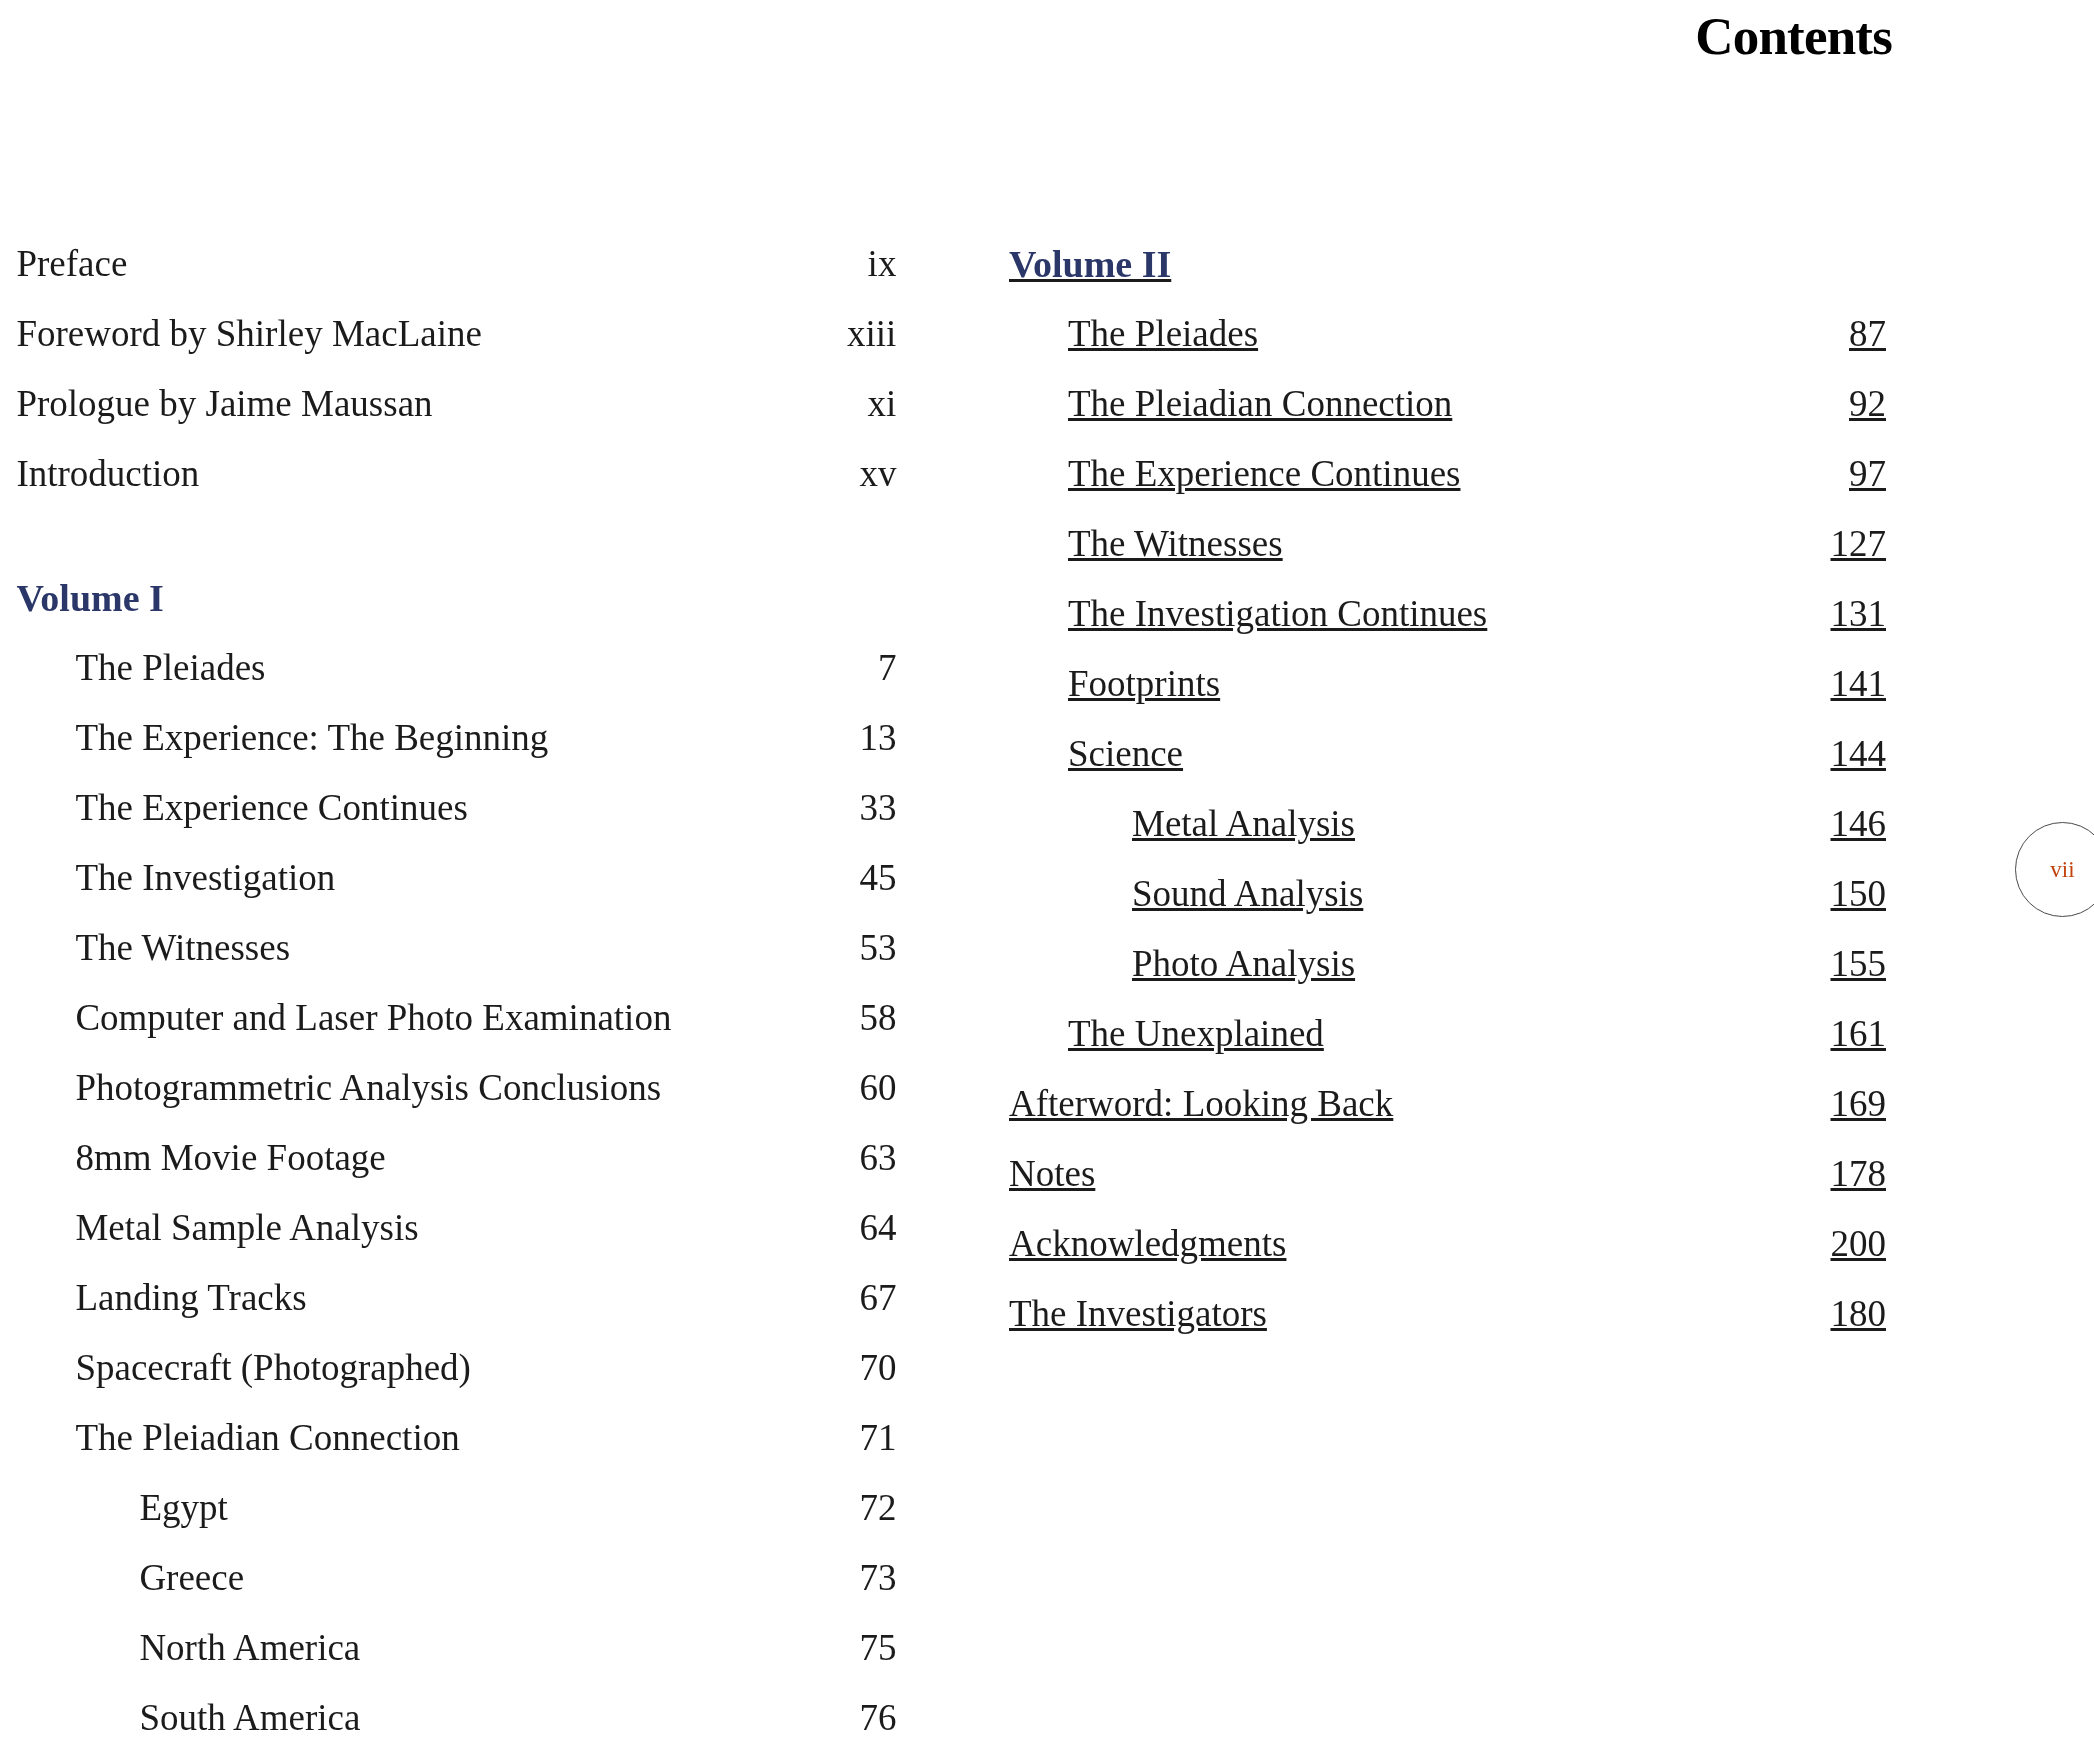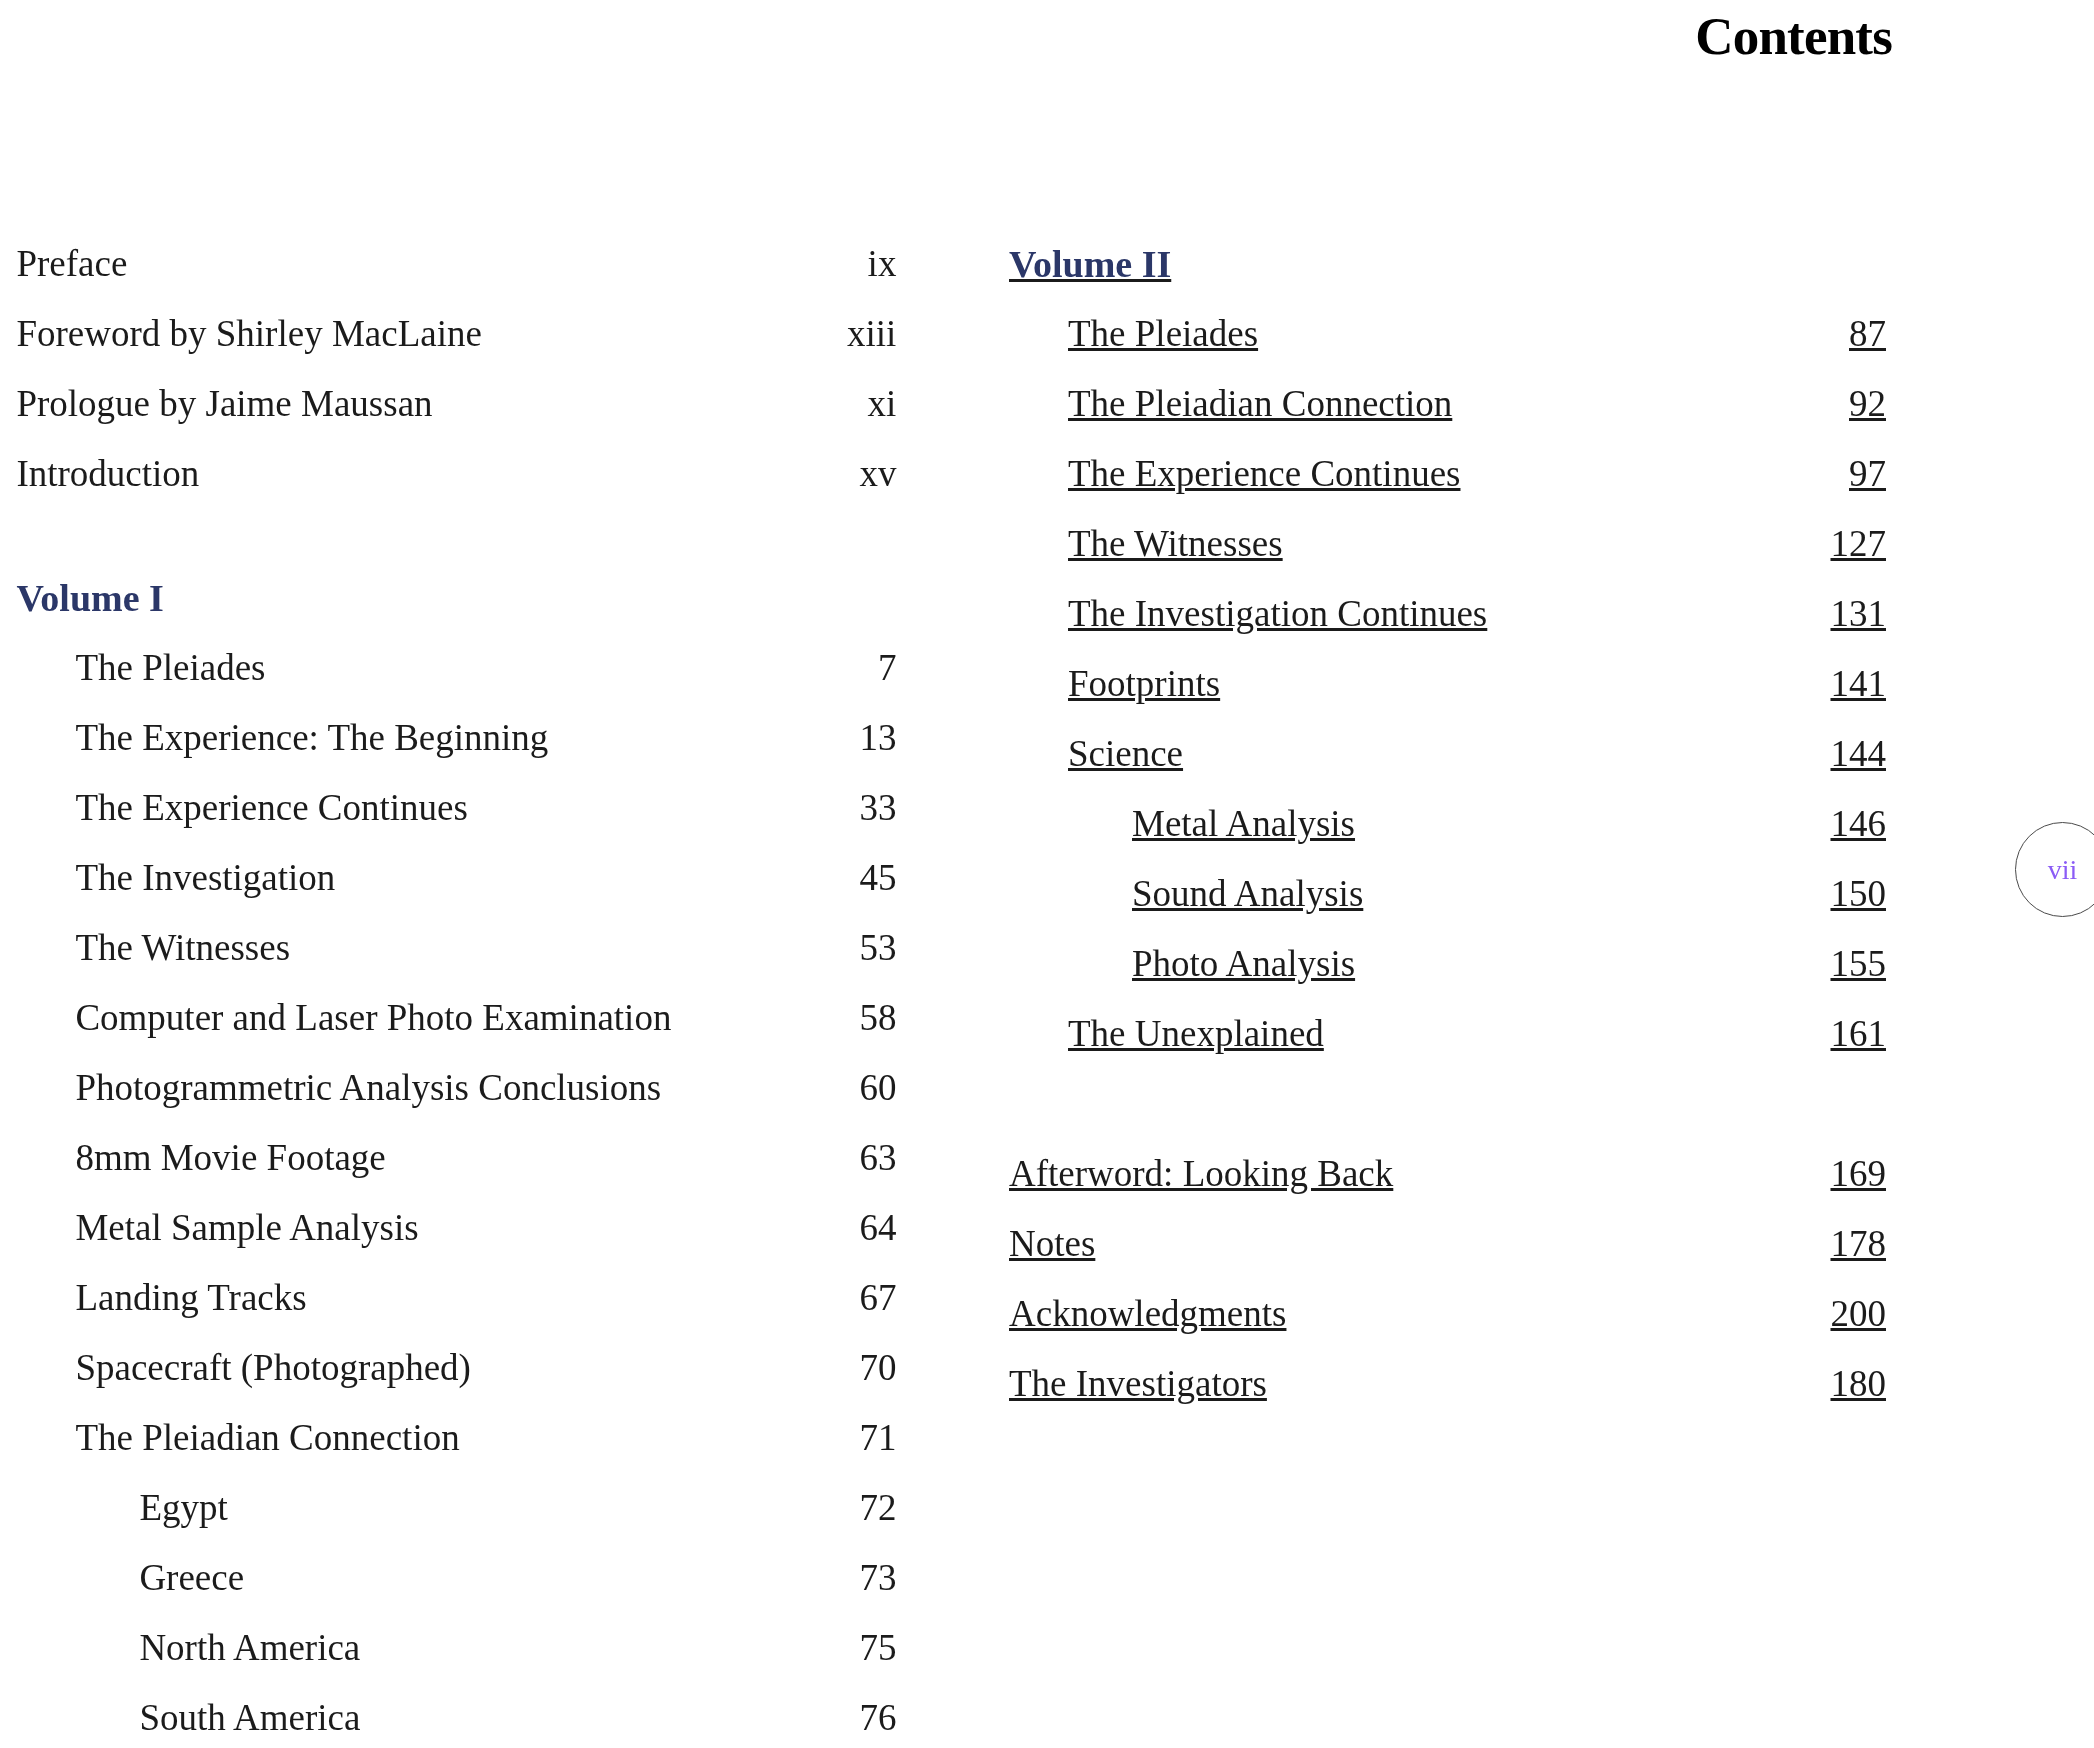--- a/index.html
+++ b/index.html
@@ -55,38 +55,38 @@
   .ind1 { padding-left: 59px; }
   .ind2 { padding-left: 123px; }
   .volume-heading {
     height: 70px;
     font-size: 38px;
     font-weight: 700;
     line-height: 1.05;
     color: #2b3768;
   }
   .vol1-heading { margin-top: 54px; }
-  .gap-before { margin-top: 70px; }
+  .gap-before { }
   .page-marker-circle {
     position: absolute;
     left: 2015px;
     top: 822px;
     width: 95px;
     height: 95px;
     border: 1.6px solid #4a4a4a;
     border-radius: 50%;
     display: flex;
     align-items: center;
     justify-content: center;
     box-sizing: border-box;
     background: #ffffff;
   }
   .page-marker-circle span {
-    font-size: 28px;
-    color: #8b5cf6;
+    font-size: 23px;
+    color: #c2410c;
     line-height: 1;
   }
 </style>
 </head>
 <body>
 
 <div class="toc-title">Contents</div>
 
 <div class="col col-left">
   <div id="front-matter-rows">

